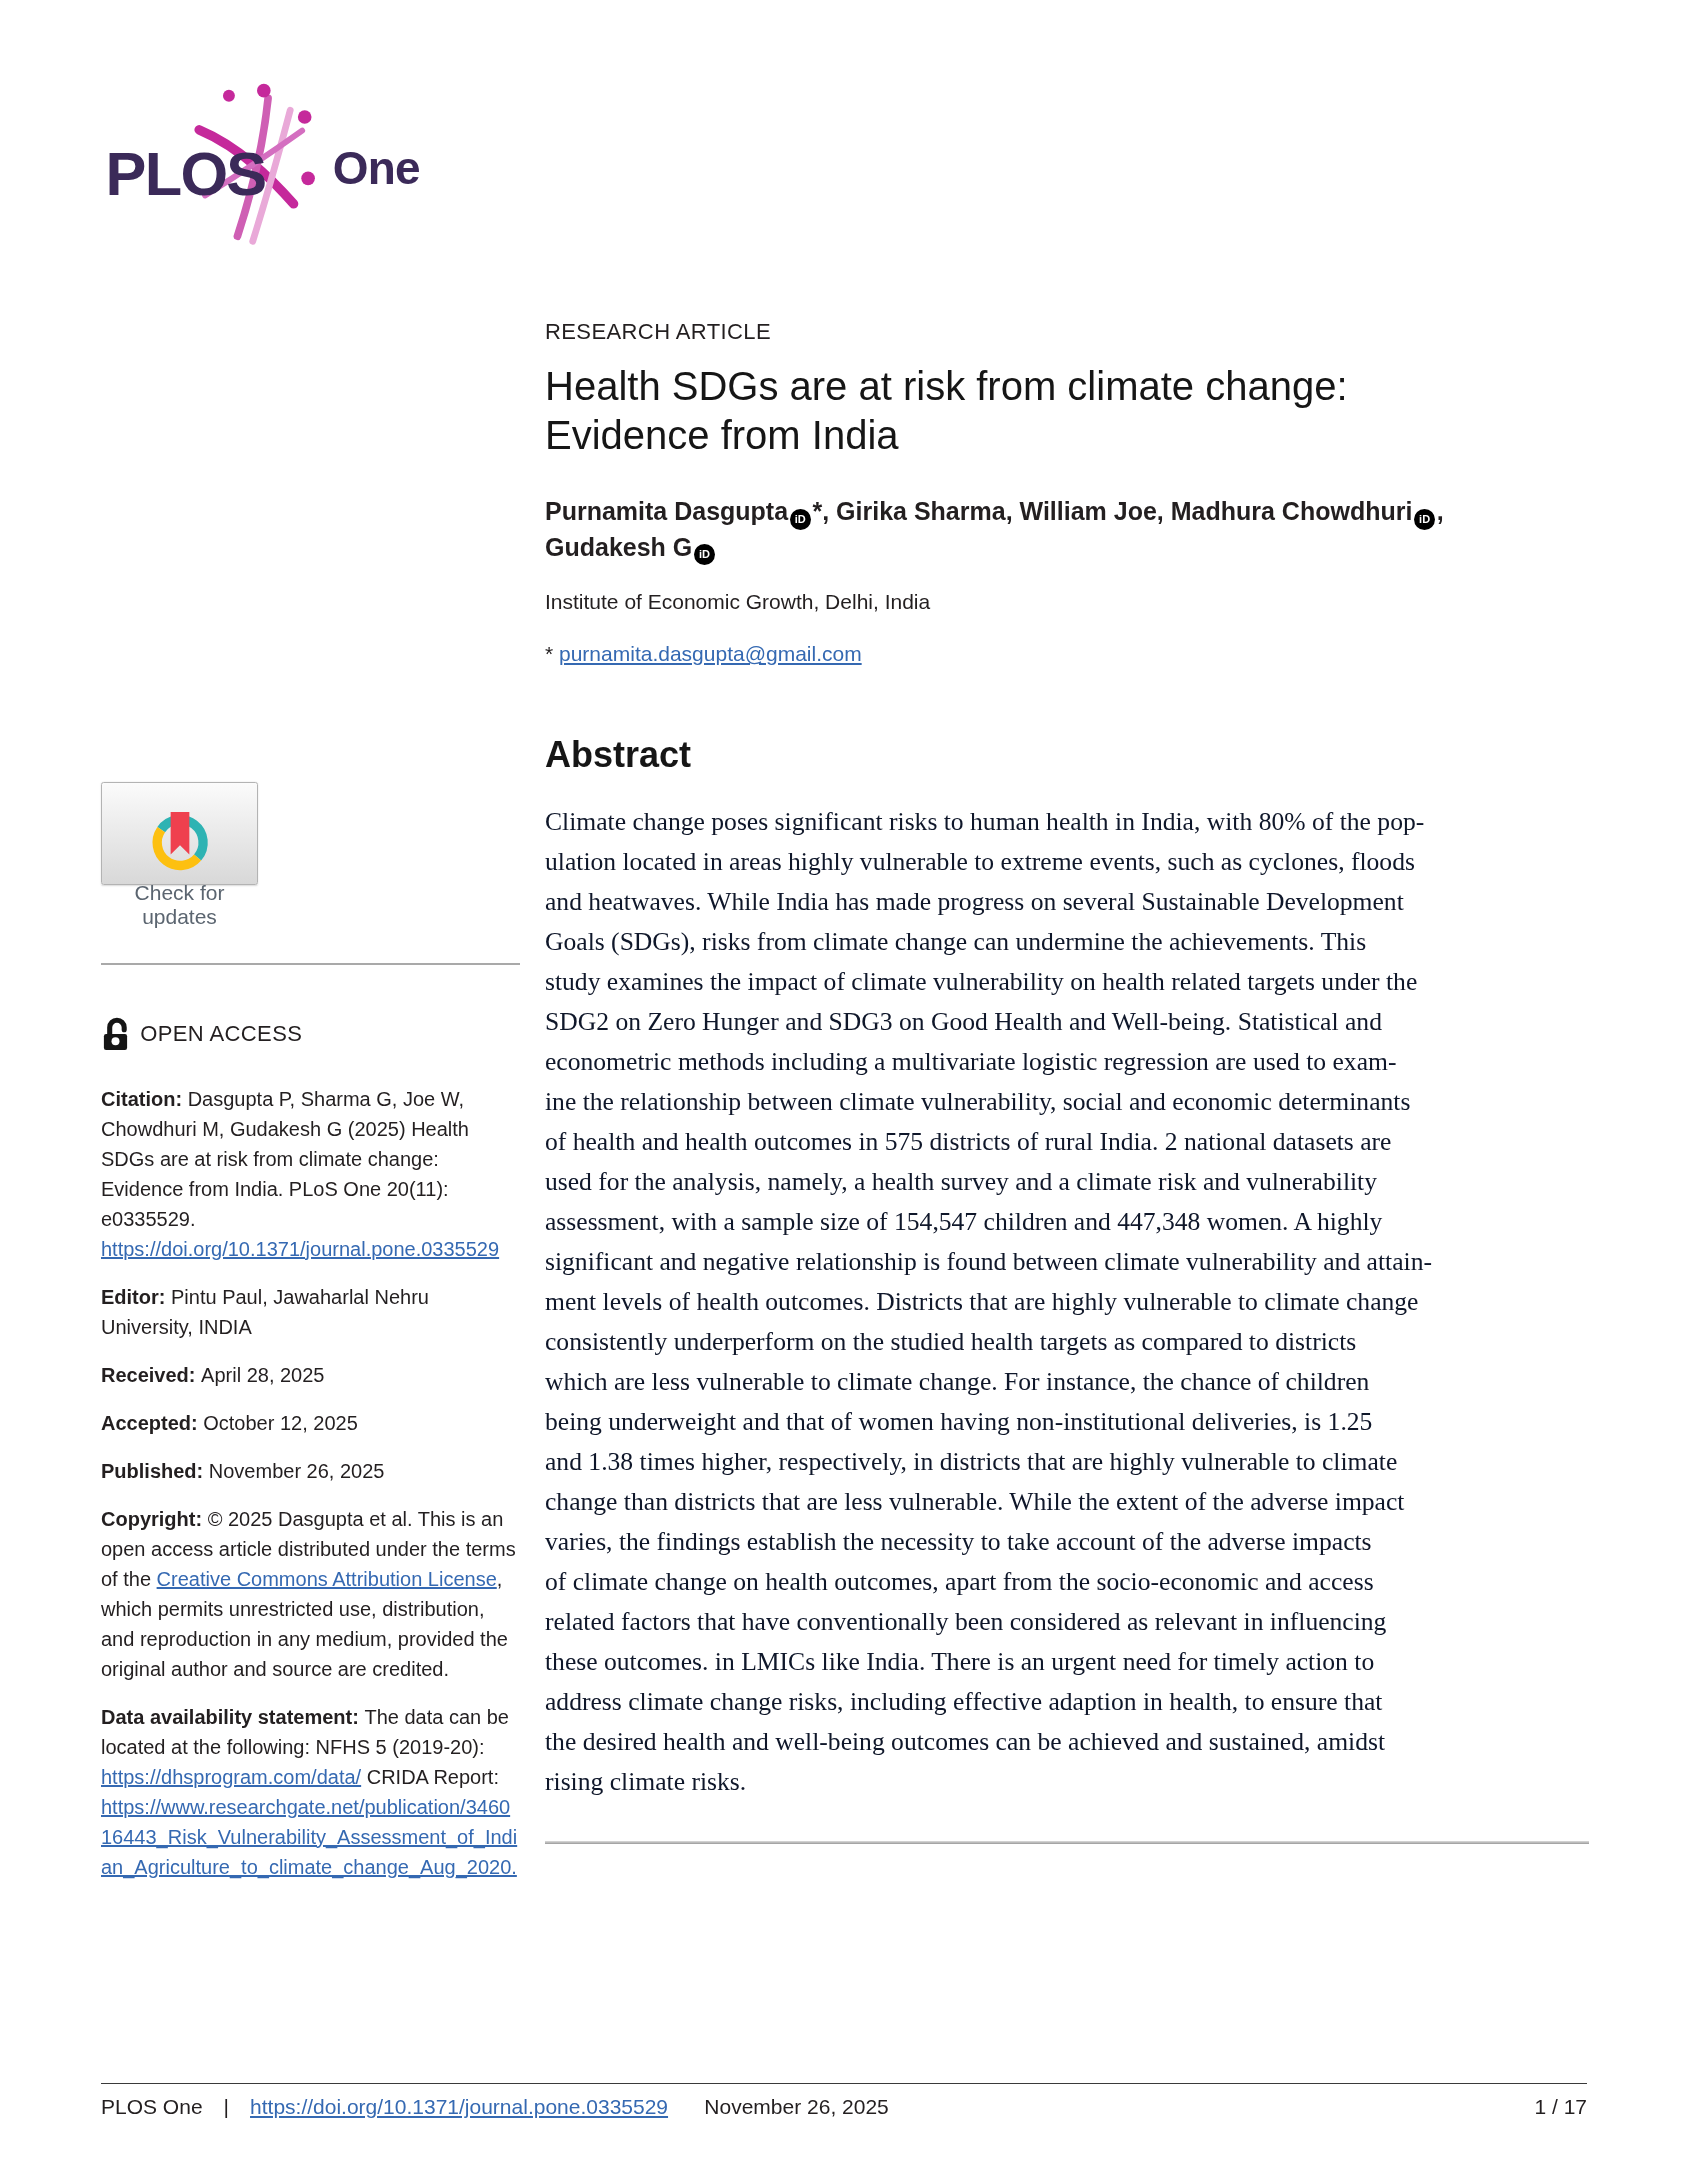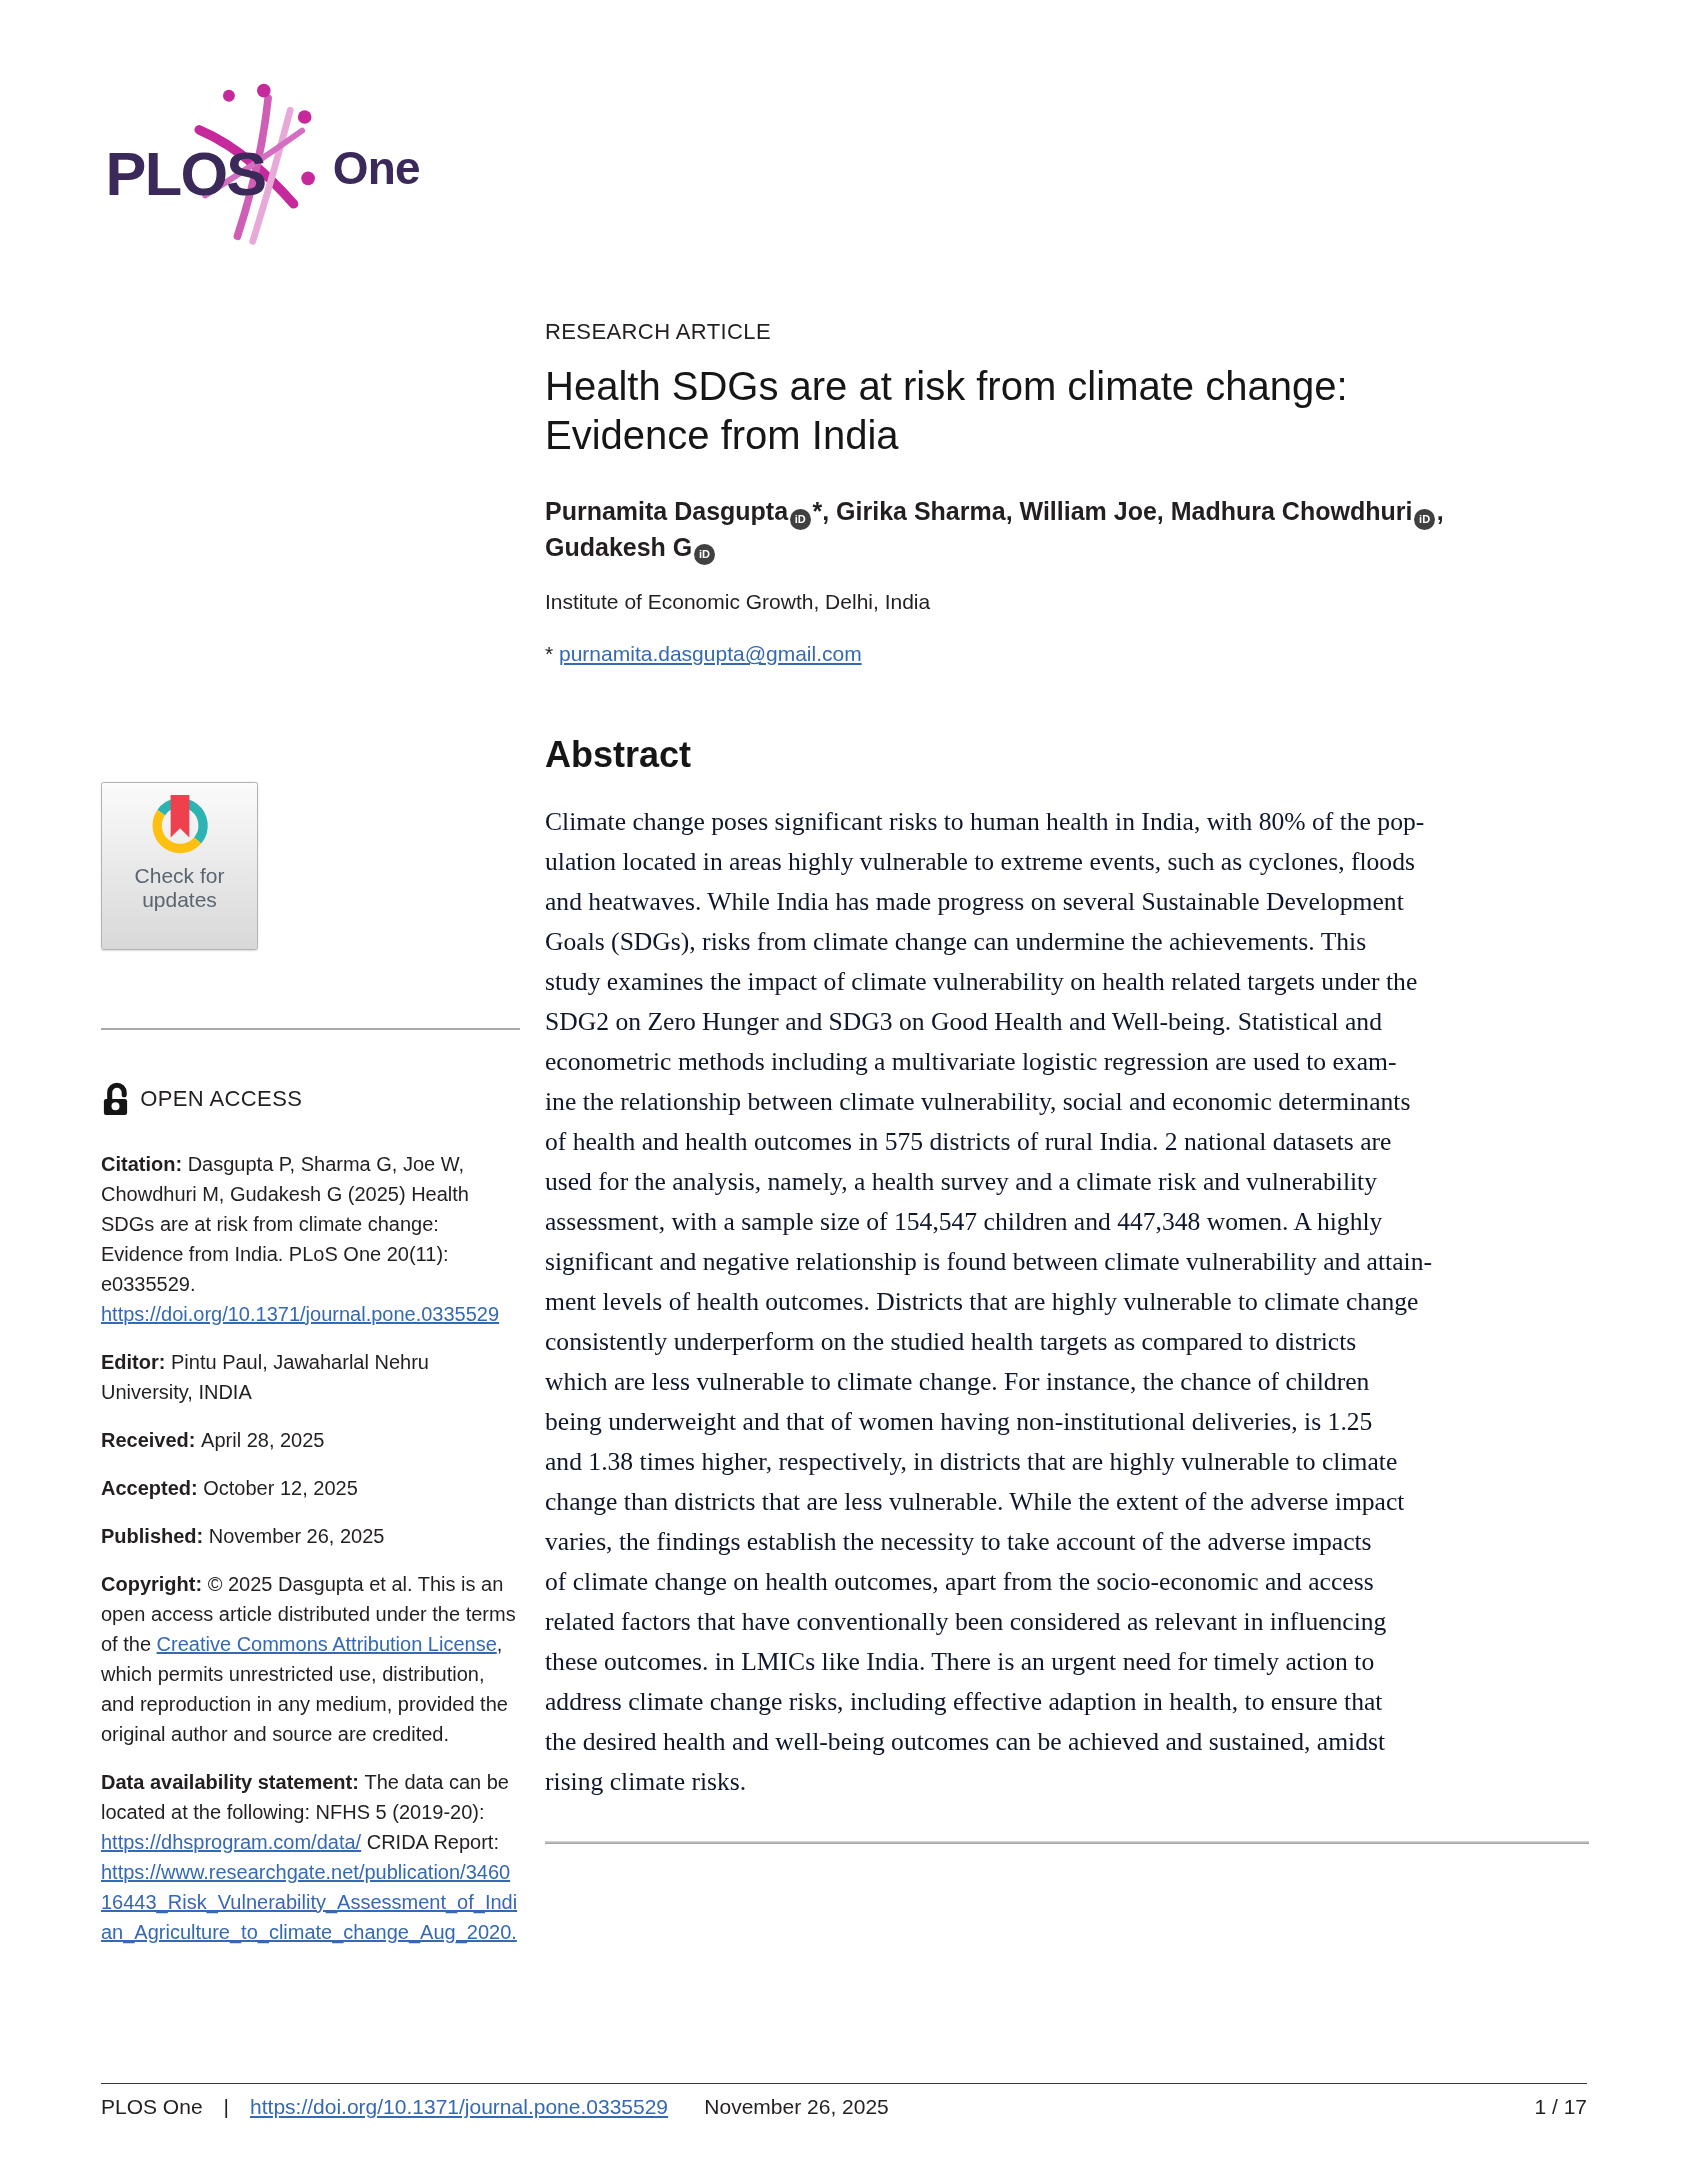--- a/index.html
+++ b/index.html
@@ -11,34 +11,34 @@
   a{color:#3569b2;text-decoration:underline;cursor:pointer;}
   
   .logo{position:absolute;left:101px;top:83px;width:358px;height:166px;}
   
   .main{position:absolute;left:545px;top:319px;width:1048px;}
   .kicker{font-size:22px;letter-spacing:0.4px;color:#231f20;}
   .title{margin-top:17px;font-size:40px;font-weight:normal;line-height:49px;color:#161616;}
   .authors{margin-top:34px;font-size:25px;font-weight:bold;line-height:35px;}
   .orcid{
     display:inline-block;width:21px;height:21px;border-radius:50%;
-    background:#404040;color:#ffffff;font-size:11px;font-weight:bold;
+    background:#000000;color:#ffffff;font-size:11px;font-weight:bold;
     text-align:center;line-height:21px;vertical-align:-2.6px;margin:0 1.7px;
   }
   .affiliation{margin-top:25px;font-size:21px;}
   .email-row{margin-top:28px;font-size:21px;}
   .abstract-h{margin-top:68px;font-size:36px;font-weight:bold;color:#161616;}
   .abstract-body{margin-top:25.6px;font-size:25.6px;line-height:40px;white-space:pre;color:#0f172a;font-family:Liberation Serif, serif;}
   .abstract-rule{margin-top:39px;width:1044px;height:3.4px;background:linear-gradient(#dcdcdc,#9a9a9a);}
   
   .sidebar{position:absolute;left:101px;top:782px;width:419px;}
   .badge{
-    width:157px;height:168px;border:0.9px solid #b3b3b3;border-radius:2.6px;
+    width:157px;height:103px;border:0.9px solid #b3b3b3;border-radius:2.6px;
     background:linear-gradient(#fbfbfb,#d8d8d8);box-shadow:0 0.9px 1.7px rgba(0,0,0,.15);
-    text-align:center;box-sizing:border-box;padding-top:7px;
+    text-align:center;box-sizing:border-box;padding-top:24px;
   }
   .badge .cm-text{margin-top:3.4px;font-size:21px;line-height:24px;color:#5b6570;}
   .side-rule{margin-top:78px;width:100%;height:1.7px;background:#a9a9a9;}
   .oa-row{margin-top:51px;display:flex;align-items:center;gap:10.2px;}
   .oa-label{font-size:22px;letter-spacing:0.4px;}
   .side-par{margin-top:18px;font-size:20px;line-height:30px;}
   .side-par b{font-weight:bold;}
   .side-par a{overflow-wrap:anywhere;}
   .side-par.first{margin-top:32px;}
   

